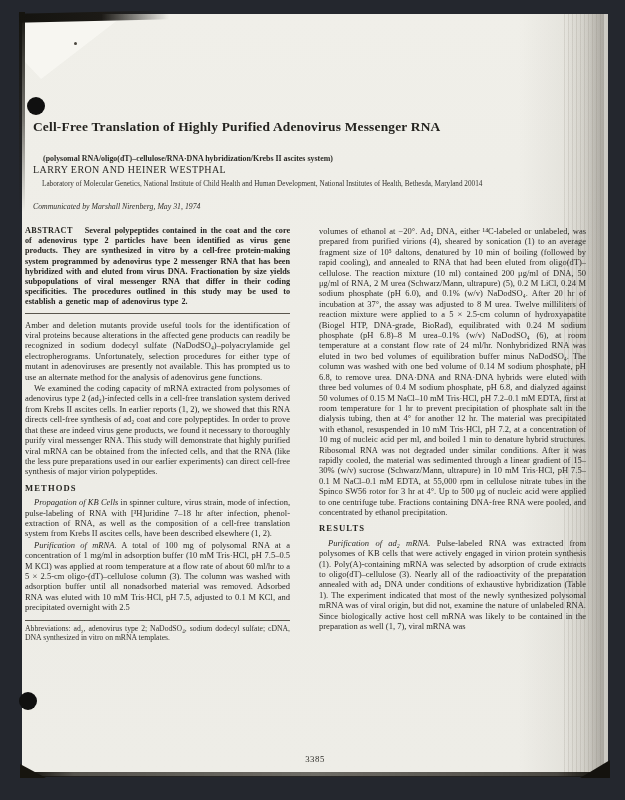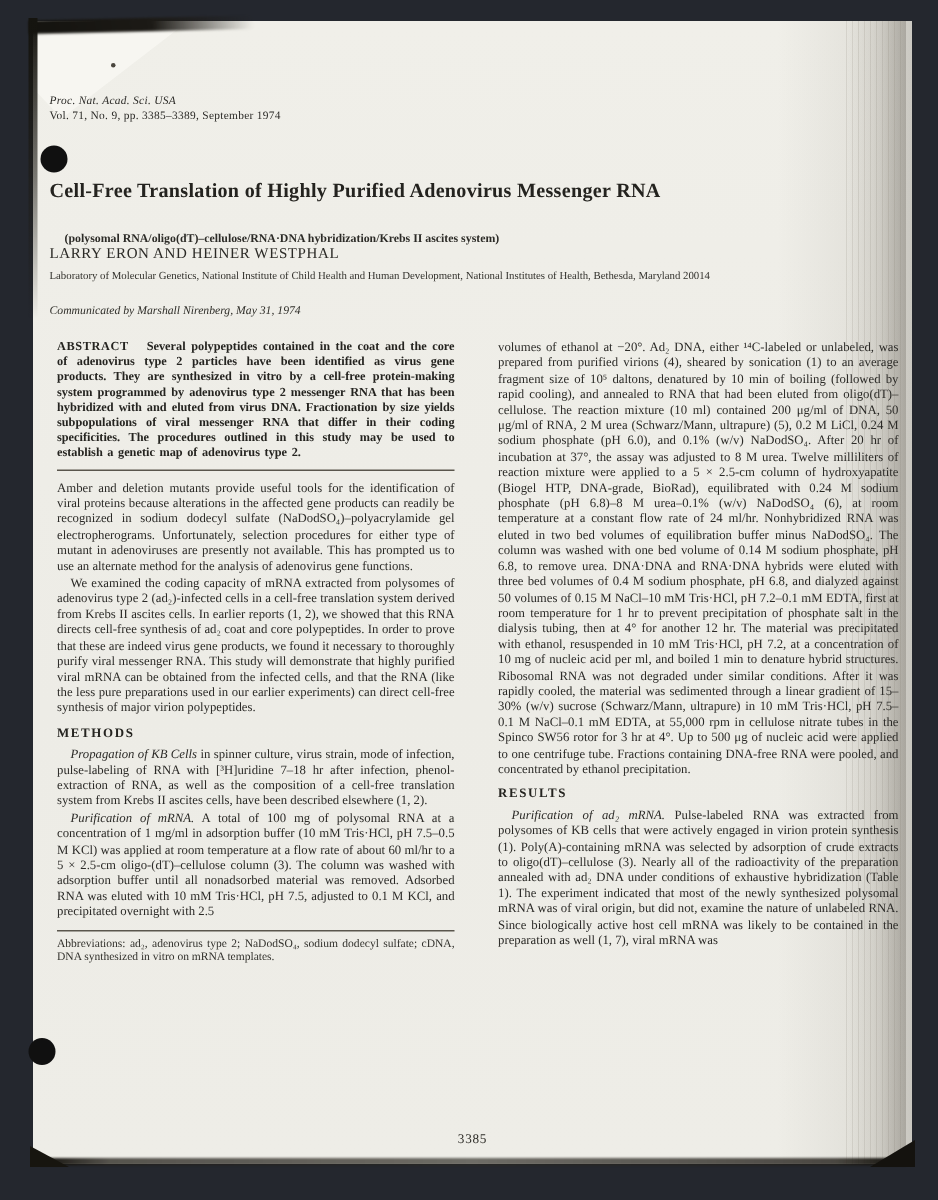--- a/index.html
+++ b/index.html
@@ -82,29 +82,29 @@
   }
   .subtitle{
     position:absolute;left:21px;top:140px;width:540px;
     font-size:7.9px;font-weight:bold;color:#2c2b27;
   }
   .authors{
     position:absolute;left:11px;top:150px;
     font-size:10px;letter-spacing:.4px;color:#2b2a26;
   }
   .affiliation{
-    position:absolute;left:11px;top:166px;width:446px;
-    font-size:7.2px;line-height:9px;color:#33322d;
+    position:absolute;left:1px;top:166px;width:446px;
+    font-size:7.2px;line-height:9px;color:#33322d;padding-left:19px;
   }
   .communicated{
     position:absolute;left:11px;top:188px;
     font-style:italic;font-size:7.8px;color:#2f2e29;
   }
   .columns{
-    position:absolute;left:16px;top:212px;width:561px;
+    position:absolute;left:3px;top:212px;width:561px;
     display:flex;gap:29px;
   }
   .col{width:274px;font-size:8.5px;line-height:10.4px;text-align:justify;}
   .col.left{width:272px;}
   .abstract{font-weight:bold;font-size:8.2px;line-height:10.2px;color:#252420;word-spacing:1px;}
   .abstract .ab-label{margin-right:12px;letter-spacing:.4px;}
   .rule{border:none;border-top:1px solid #5a564d;margin:5px 0 6px 0;height:0;}
   p{margin:0;}
   p.indent{text-indent:9px;}
   p.spaced{margin-top:1px;}
@@ -131,24 +131,20 @@
   <div class="corner-fold"></div>
   <div class="edge-top"></div>
   <div class="edge-left"></div>
   <div class="edge-bottom"></div>
   <div class="corner-br"></div>
   <div class="corner-bl"></div>
   <div class="punch-dot top"></div>
   <div class="punch-dot bottom"></div>
   <div class="speck"></div>
 
-  <div class="journal-block">
-    <div class="journal-name">Proc. Nat. Acad. Sci. USA</div>
-    <div class="journal-issue">Vol. 71, No. 9, pp. 3385–3389, September 1974</div>
-  </div>
 
   <h1 class="title" style="margin:0;">Cell-Free Translation of Highly Purified Adenovirus Messenger RNA</h1>
   <div class="subtitle">(polysomal RNA/oligo(dT)–cellulose/RNA·DNA hybridization/Krebs II ascites system)</div>
   <div class="authors">LARRY ERON AND HEINER WESTPHAL</div>
   <div class="affiliation">Laboratory of Molecular Genetics, National Institute of Child Health and Human Development, National Institutes of Health, Bethesda, Maryland 20014</div>
   <div class="communicated">Communicated by Marshall Nirenberg, May 31, 1974</div>
 
   <div class="columns">
 
     <div class="col left">

